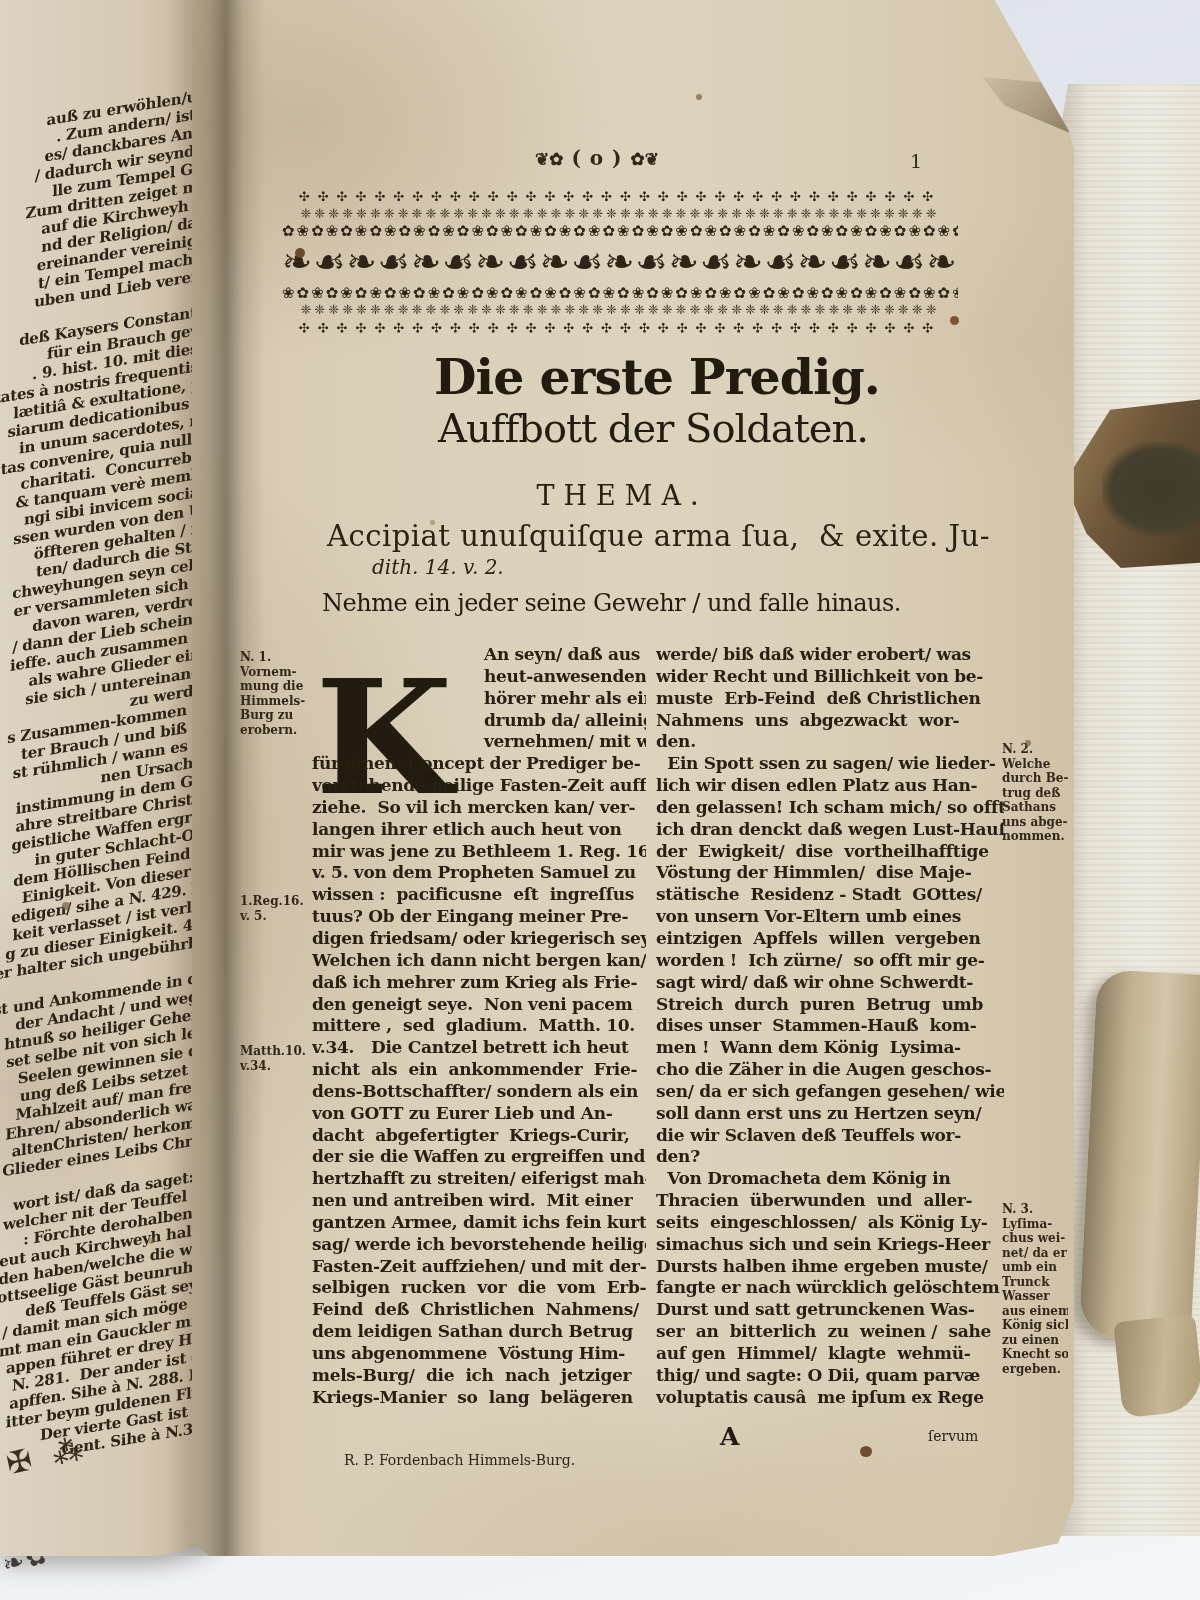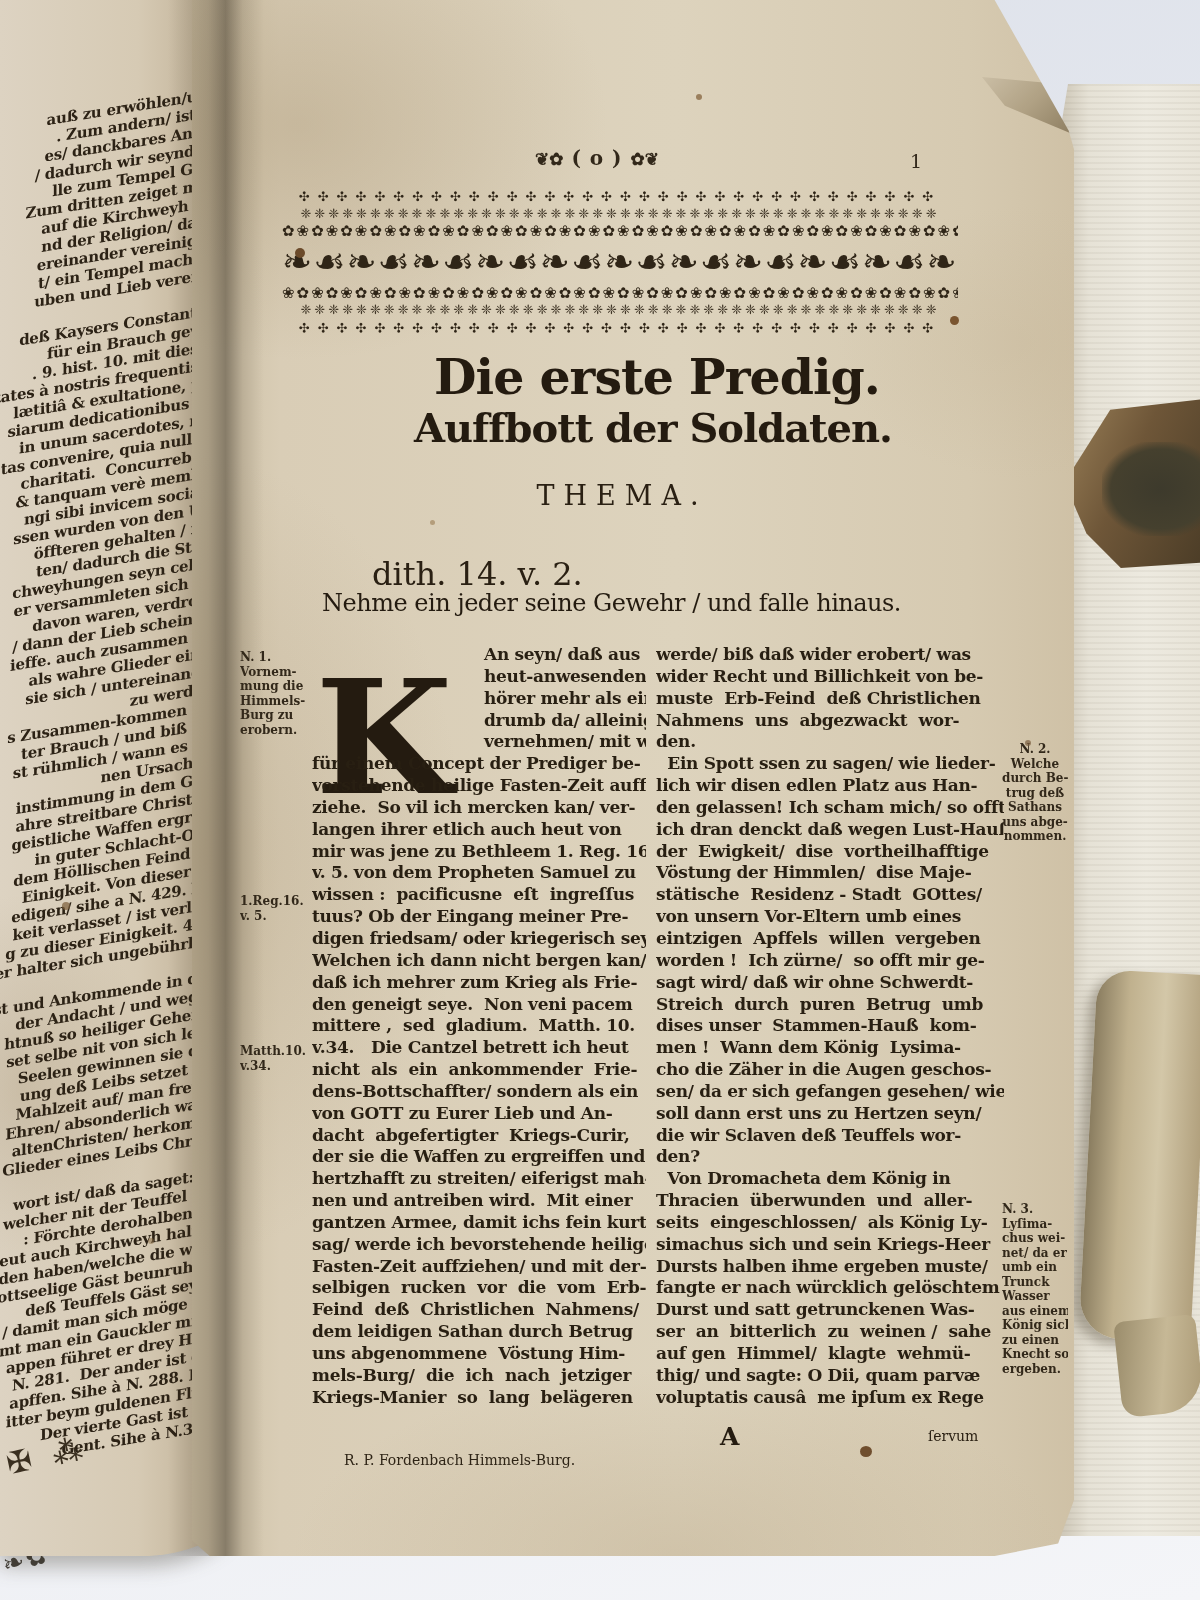--- a/index.html
+++ b/index.html
@@ -65,45 +65,45 @@
     text-align:center;color:#2f2517;}
   .orn-row{white-space:nowrap;overflow:hidden;}
   .orn-row:nth-child(1),.orn-row:nth-child(7){font-size:13px;line-height:18px;letter-spacing:8px;}
   .orn-row:nth-child(2),.orn-row:nth-child(6){font-size:13px;line-height:16px;letter-spacing:3px;opacity:.9;}
   .orn-row:nth-child(3),.orn-row:nth-child(5){font-size:15px;line-height:18px;letter-spacing:2px;}
   .orn-row:nth-child(4){font-size:36px;line-height:44px;letter-spacing:1px;}
   .orn-row:nth-child(7){transform:scaleY(-1);}
   .title1{position:absolute;left:40px;top:342px;width:842px;margin:4px;text-align:center;
     font-size:49px;line-height:62px;font-weight:700;letter-spacing:-1px;color:#241b10;}
   .title2{position:absolute;left:40px;top:402px;width:842px;margin:0;text-align:center;
-    font-size:40px;line-height:52px;font-weight:700;letter-spacing:-1px;color:#241b10;}
+    font-size:40px;line-height:52px;font-weight:400;letter-spacing:-1px;color:#241b10;}
   .thema{position:absolute;left:0;top:480px;width:860px;text-align:center;
     font-size:27px;letter-spacing:9px;color:#2a2013;}
   .latin1{position:absolute;left:135px;top:519px;font-size:29px;letter-spacing:.5px;color:#2a2013;white-space:pre;}
-  .latin2{position:absolute;left:180px;top:555px;font-size:32px;color:#2a2013;}
+  .latin2{position:absolute;left:180px;top:555px;font-size:20px;color:#2a2013;font-style:italic;}
   .german{position:absolute;left:130px;top:589px;font-size:24px;font-weight:400;
     letter-spacing:-.5px;color:#241b10;white-space:pre;}
   .dropcap{position:absolute;left:104px;top:638px;width:176px;height:216px;text-align:center;
     font-size:158px;line-height:200px;font-weight:700;color:#241b10;overflow:hidden;}
   .cols{position:absolute;left:120px;top:644px;width:692px;display:flex;gap:10px;}
   .col{overflow:hidden;}
   .col1{width:334px;}
   .col2{width:348px;}
   .col .line{white-space:pre;overflow:hidden;height:21.85px;font-size:17px;line-height:21.85px;
     font-weight:700;letter-spacing:-.3px;color:#281f12;}
   .col1 .line:nth-child(-n+5){padding-left:172px;}
   .mnote{position:absolute;font-size:12px;line-height:14.5px;font-weight:700;color:#32281a;}
   .mn-label{font-weight:700;}
   .mn-line{white-space:pre;overflow:hidden;}
   .mnl{left:48px;width:66px;}
   .mnr{left:810px;width:66px;}
   .mn1{top:650px;}
   .mn2{top:894px;}
   .mn3{top:1044px;}
-  .mn4{top:742px;text-align:center;}
+  .mn4{top:742px;}
   .mn5{top:1202px;}
   .press-figure{position:absolute;left:152px;top:1452px;font-size:14px;font-weight:400;color:#2e2416;}
   .signature{position:absolute;left:528px;top:1422px;font-size:25px;font-weight:700;color:#241b10;}
   .catchword{position:absolute;left:736px;top:1428px;font-size:14px;color:#2a2013;}
 </style>
 </head>
 <body>
 
 <div class="photo">
 
@@ -218,20 +218,21 @@
         <div class="orn-row">❧☙❧☙❧☙❧☙❧☙❧☙❧☙❧☙❧☙❧☙❧☙❧☙</div>
         <div class="orn-row">❀✿❀✿❀✿❀✿❀✿❀✿❀✿❀✿❀✿❀✿❀✿❀✿❀✿❀✿❀✿❀✿❀✿❀✿❀✿❀✿❀✿❀✿❀✿❀✿</div>
         <div class="orn-row">❈❈❈❈❈❈❈❈❈❈❈❈❈❈❈❈❈❈❈❈❈❈❈❈❈❈❈❈❈❈❈❈❈❈❈❈❈❈❈❈❈❈❈❈❈❈</div>
         <div class="orn-row">✣✣✣✣✣✣✣✣✣✣✣✣✣✣✣✣✣✣✣✣✣✣✣✣✣✣✣✣✣✣✣✣✣✣</div>
       </div>
 
     <h1 class="title1">Die erste Predig.</h1>
     <h2 class="title2">Auffbott der Soldaten.</h2>
 
     <div class="thema">THEMA.</div>
+    <div class="latin1">Accipiat unuſquiſque arma ſua,  &amp; exite. Ju-</div>
     <div class="latin2">dith. 14. v. 2.</div>
     <div class="german">Nehme ein jeder seine Gewehr / und falle hinaus.</div>
 
     <div class="dropcap">K</div>
 
     <div class="cols">
       <div class="col col1">
           <div class="line">An seyn/ daß aus den</div>
           <div class="line">heut-anwesenden Zu-</div>
           <div class="line">hörer mehr als einer</div>

